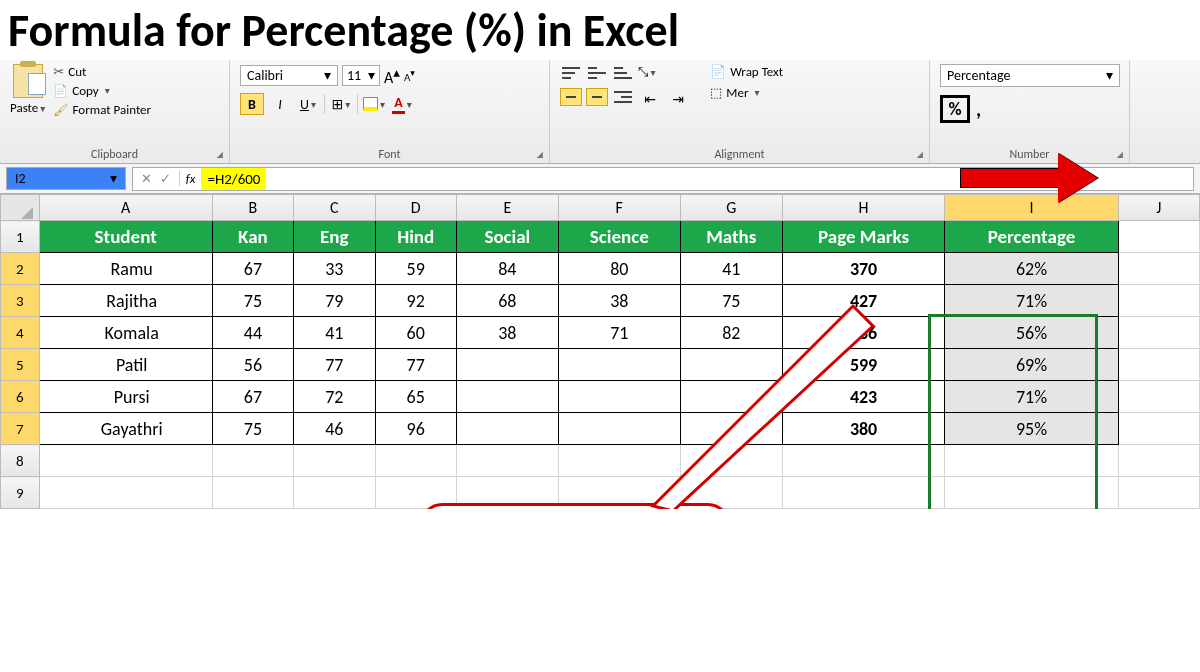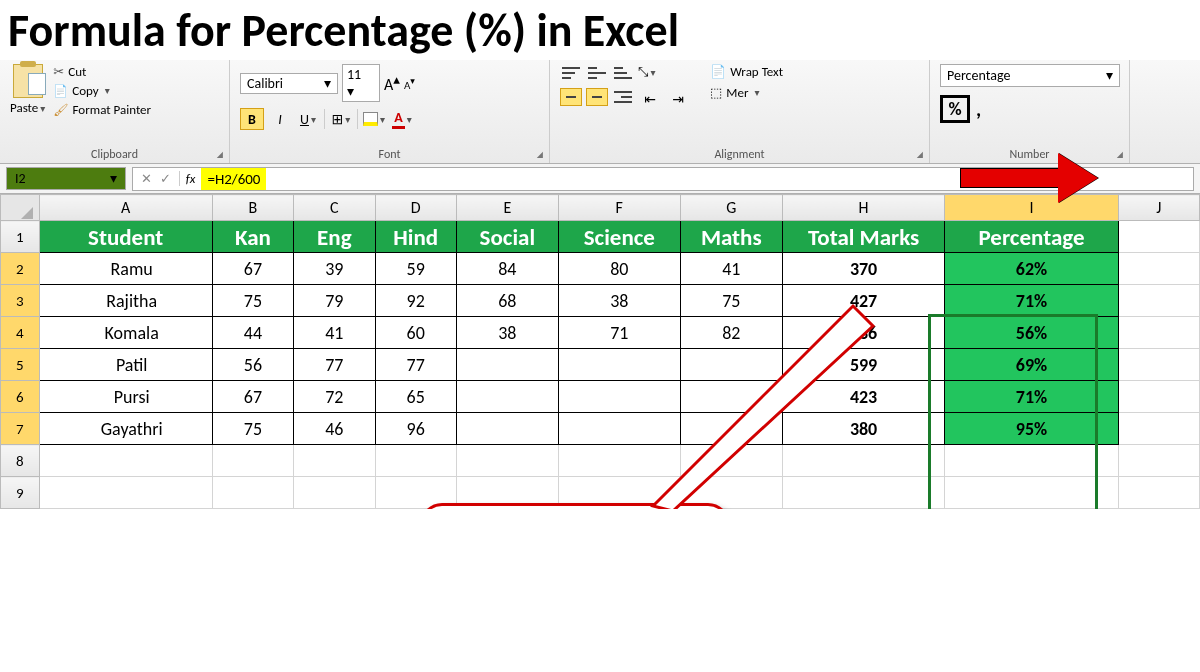--- a/index.html
+++ b/index.html
@@ -26,21 +26,21 @@
 .paste-icon::after { content:""; position:absolute; bottom:2px; right:-4px; width:16px; height:20px; background:#fff; border:1px solid #8ab; }
 .clip-items { display:flex; flex-direction:column; gap:4px; font-size:13px; }
 .clip-items div { display:flex; align-items:center; gap:4px; }
 .scissors::before { content:"✂"; color:#555; }
 .copy::before { content:"📄"; font-size:12px; }
 .brush::before { content:"🖌"; font-size:12px; color:#c98a2a; }
 .dd::after { content:"▾"; font-size:10px; color:#555; margin-left:2px; }
 
 .font-top { display:flex; gap:4px; align-items:center; }
 .font-name { border:1px solid #aaa; background:#fff; padding:1px 6px; width:98px; font-size:14px; display:flex; justify-content:space-between; }
-.font-size { border:1px solid #aaa; background:#fff; padding:1px 4px; width:38px; font-size:14px; display:flex; justify-content:space-between;flex-direction:column; }
+.font-size { border:1px solid #aaa; background:#fff; padding:1px 4px; width:38px; font-size:14px; display:flex; justify-content:space-between; }
 .aa-big { font-size:16px; }
 .aa-small { font-size:11px; }
 .font-bot { display:flex; gap:4px; align-items:center; margin-top:6px; }
 .sq { width:24px; height:22px; border:1px solid transparent; display:flex; align-items:center; justify-content:center; font-size:14px; }
 .sq.lit { background:#ffe477; border:1px solid #d4a017; }
 .under { text-decoration: underline; }
 .border-ic::before { content:"⊞"; }
 .fill-ic { width:18px; height:14px; background:#fff; border:1px solid #888; border-bottom:4px solid #ffeb00; }
 .color-ic { color:#c00; border-bottom:3px solid #c00; font-weight:bold; padding:0 2px; }
 
@@ -54,38 +54,38 @@
 .num-bot { display:flex; gap:6px; margin-top:8px; align-items:center; }
 .pct-btn { width:30px; height:28px; border:3px solid #000; display:flex; align-items:center; justify-content:center; font-size:18px; font-weight:bold; }
 
 
 .arrow { position:absolute; top:158px; left:960px; width:140px; height:40px; }
 .arrow-shaft { position:absolute; top:10px; left:0; width:100px; height:20px; background:#e40000; border:1px solid #000; }
 .arrow-head { position:absolute; top:-5px; left:98px; width:0; height:0; border-top:25px solid transparent; border-bottom:25px solid transparent; border-left:40px solid #e40000; filter:drop-shadow(1px 0 0 #000); }
 
 
 .fbar { display:flex; align-items:center; border-bottom:1px solid #b0b0b0; height:30px; background:#f4f4f4; }
-.namebox { width:120px; border:1px solid #aaa; background:#4d7c0f; margin:21px 6px; padding:2px 8px; font-size:14px; display:flex; justify-content:space-between; align-items:center;gap:11px; }
+.namebox { width:120px; border:1px solid #aaa; background:#3b82f6; margin:21px 6px; padding:2px 8px; font-size:14px; display:flex; justify-content:space-between; align-items:center;gap:11px; }
 .fx-area { display:flex; align-items:center; flex:1; border:1px solid #aaa; background:#fff; margin:3px 6px 3px 0; height:24px; }
 .fx-btns { display:flex; gap:8px; padding:0 8px; color:#888; font-size:13px; border-right:1px solid #ccc; }
 .fx-lbl { font-style:italic; padding:0 6px; font-size:13px; }
 .formula-txt { background:#ffff00; padding:2px 6px; font-size:15px; }
 
 
 .grid { border-collapse:collapse; width:100%; }
 .grid th.colhdr { background:linear-gradient(#f6f6f6,#e6e6e6); border:1px solid #bbb; font-weight:normal; font-size:16px; height:26px; }
 .grid th.colhdr.sel { background:#ffd86b; }
 .grid td.rowhdr { background:linear-gradient(#f6f6f6,#e6e6e6); border:1px solid #bbb; text-align:center; font-size:15px; width:38px; }
 .grid td.rowhdr.sel { background:#ffd86b; }
 .grid td.cell { border:1px solid #d4d4d4; height:32px; text-align:center; font-size:18px; }
-.hdr-row td.cell { background:#1ea64a; color:#fff; font-weight:bold; border:1px solid #000; font-size:23px; }
+.hdr-row td.cell { background:#1ea64a; color:#fff; font-weight:bold; border:1px solid #000; font-size:19px; }
 .data td.cell { border:1px solid #000; }
 .data td.cell.name { text-align:center;padding-left:12px; }
 .data td.cell.tot { font-weight:bold; }
-.data td.cell.pct { background:#22c55e; font-weight:bold; }
+.data td.cell.pct { background:#e5e5e5; font-weight:normal; }
 .corner { background:#e6e6e6; border:1px solid #bbb; width:38px; }
 .corner div { width:0;height:0;border-bottom:12px solid #b0b0b0;border-left:12px solid transparent;margin-left:20px;margin-top:10px; }
 
 
 .sel-outline { position:absolute; border:3px solid #1a7b2a; pointer-events:none; }
 
 
 .callout { position:absolute; top:503px; left:420px; width:310px; height:115px; background:#fff; border:3px solid #d10000; border-radius:22px; display:flex; align-items:center; justify-content:center; text-align:center; font-size:19px; font-weight:bold; padding:10px; box-shadow:3px 4px 6px rgba(0,0,0,0.35); }
 .callout svg.tail { position:absolute; top:-120px; left:170px; }
 
@@ -273,29 +273,29 @@
   <tbody id="grid-body">
         <tr class="hdr-row">
           <td class="rowhdr">1</td>
           <td class="cell">Student</td>
           <td class="cell">Kan</td>
           <td class="cell">Eng</td>
           <td class="cell">Hind</td>
           <td class="cell">Social</td>
           <td class="cell">Science</td>
           <td class="cell">Maths</td>
-          <td class="cell">Total Marks</td>
+          <td class="cell">Page Marks</td>
           <td class="cell">Percentage</td>
           <td class="cell" style="border: 1px solid rgb(212, 212, 212); background: rgb(255, 255, 255);"></td>
         </tr>
         <tr class="data">
           <td class="rowhdr sel">2</td>
           <td class="cell name">Ramu</td>
           <td class="cell">67</td>
-          <td class="cell">39</td>
+          <td class="cell">33</td>
           <td class="cell">59</td>
           <td class="cell">84</td>
           <td class="cell">80</td>
           <td class="cell">41</td>
           <td class="cell tot">370</td>
           <td class="cell pct">62%</td>
           <td class="cell" style="border: 1px solid rgb(212, 212, 212);"></td>
         </tr>
         <tr class="data">
           <td class="rowhdr sel">3</td>

